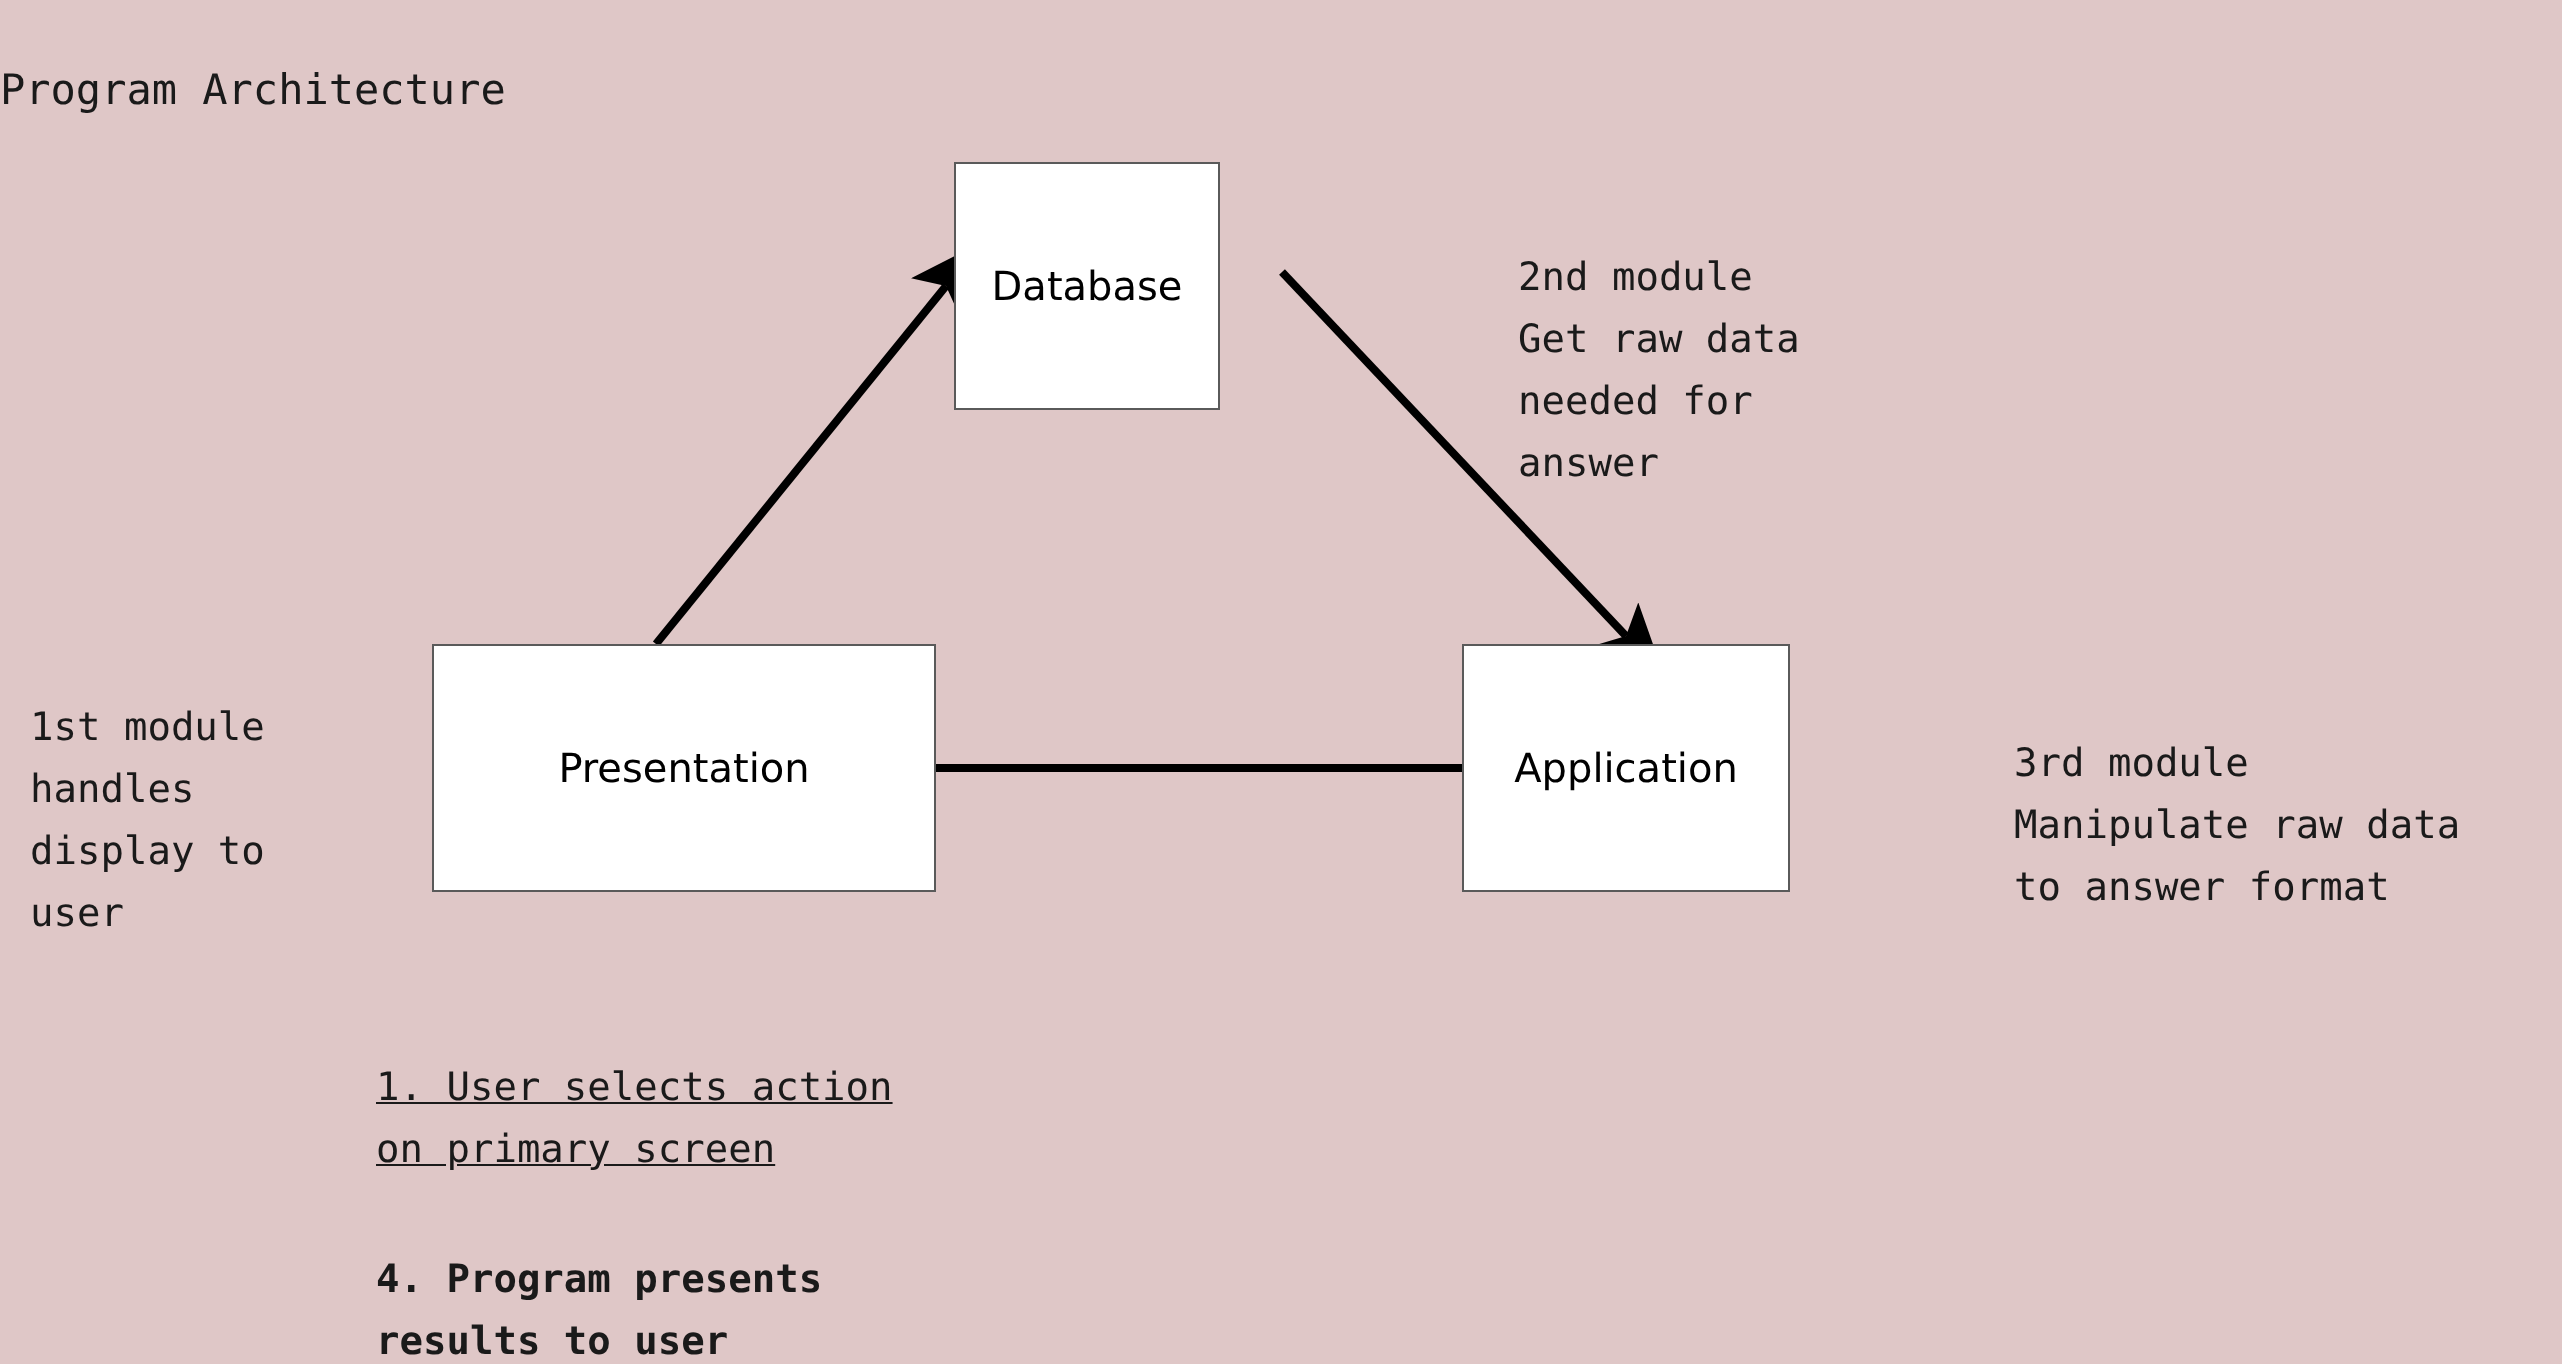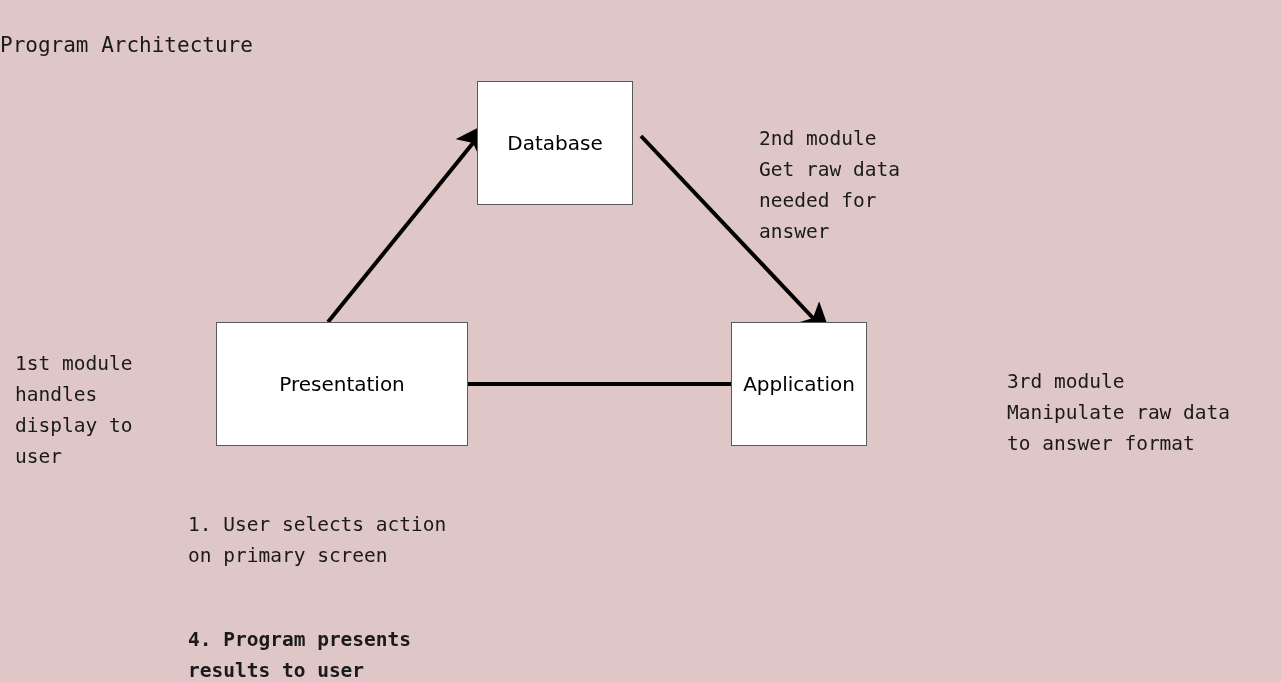--- a/index.html
+++ b/index.html
@@ -39,33 +39,33 @@
     align-items: center;
     justify-content: center;
     font-family: "DejaVu Sans", sans-serif;
     font-size: 20px;
     color: #000000;
     box-sizing: border-box;
   }
   #node-database {
     left: 477px;
     top: 81px;
-    width: 156px;
+    width: 133px;
     height: 124px;
   }
   #node-presentation {
     left: 216px;
     top: 322px;
     width: 252px;
     height: 124px;
   }
   #node-application {
     left: 731px;
     top: 322px;
-    width: 136px;
+    width: 164px;
     height: 124px;
   }
   .note {
     position: absolute;
     font-size: 19.5px;
     line-height: 31px;
     color: #1a1a1a;
     white-space: pre;
     margin-top: 44px;
   }
@@ -76,21 +76,22 @@
   #note-module1 {
     left: 15px;
     top: 304px;
   }
   #note-module3 {
     left: 1007px;
     top: 322px;
   }
   #note-step1 {
     left: 188px;
-    top: 465px;
+    top: 484px;
+    text-decoration: underline;
   }
   #note-step4 {
     left: 188px;
     top: 580px;
     font-weight: bold;
   }
   svg line, svg polygon, svg path {
     shape-rendering: geometricPrecision;
   }
 </style>

